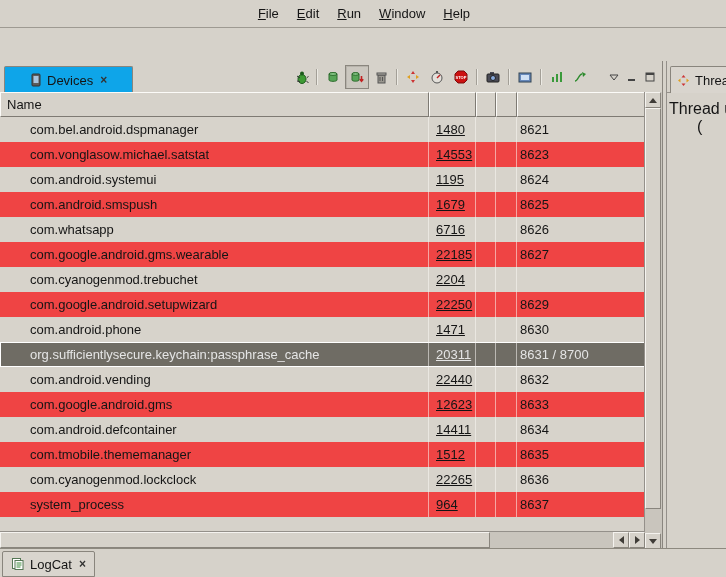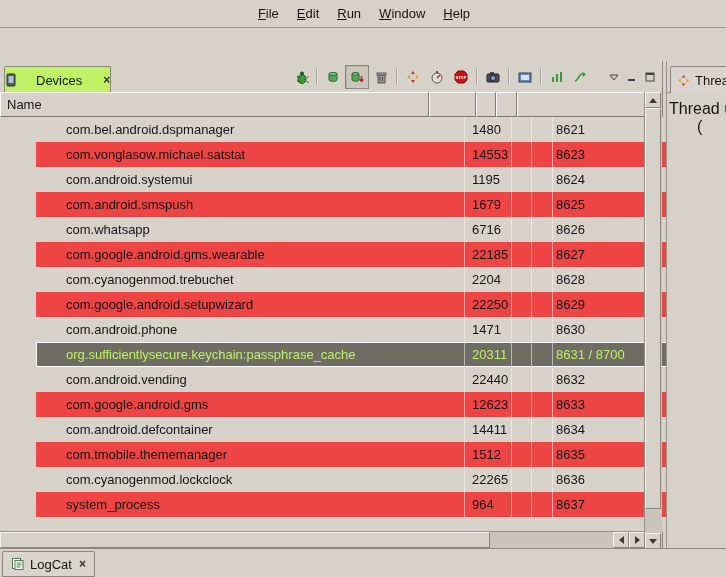--- a/index.html
+++ b/index.html
@@ -14,49 +14,49 @@
     background:#d6d2ca;border-bottom:1px solid #9e9a92;justify-content:center;}
   .menu-item{display:inline-block;padding:4px 9px;cursor:default;}
   .menu-item::first-letter{text-decoration:underline;}
   
   .workspace{position:absolute;top:61px;left:0;right:0;bottom:28px;}
   
   .devices-panel{position:absolute;left:0;top:0;width:662px;bottom:0;
     background:#d6d2ca;border-right:1px solid #8a867f;}
   .tabbar{position:relative;height:31px;border-bottom:1px solid #94908a;}
   .tab{position:absolute;left:4px;bottom:-1px;height:26px;
-    display:flex;align-items:center;gap:19px;padding:0 0;
-    background:#bef264;border:1px solid #89857d;border-bottom:none;
+    display:flex;align-items:center;gap:5px;padding:0 25px;
+    background:#0ea5e9;border:1px solid #89857d;border-bottom:none;
     border-radius:2px 2px 0 0;white-space:nowrap;}
   .tab-close{font-weight:bold;font-size:12px;color:#333;margin-left:2px;}
   .ptoolbar{position:absolute;right:3px;top:4px;display:flex;align-items:center;}
   .tbtn{width:22px;height:22px;display:flex;align-items:center;justify-content:center;
     border:1px solid transparent;}
   .tbtn.pressed{border:1px solid #8a867e;background:#cbc7bf;
     box-shadow:inset 1px 1px 0 #b7b3ab;}
   .tsep{width:1px;height:16px;background:#a39f97;border-right:1px solid #eceae4;margin:0 3px;}
   .winbtn{width:18px;height:18px;display:flex;align-items:center;justify-content:center;}
   .gap-left{margin-left:12px;}
   
   .grid-header{position:absolute;top:31px;left:0;width:645px;height:25px;
     display:grid;grid-template-columns:429px 47px 20px 21px 1fr;border-radius:10px;}
   .hcell{background:#d6d2ca;line-height:23px;padding-left:6px;overflow:hidden;
     border-top:1px solid #fcfbf8;border-left:1px solid #fcfbf8;
     border-right:1px solid #7e7a73;border-bottom:1px solid #7e7a73;}
   .table-body{position:absolute;top:56px;left:0;width:645px;bottom:17px;
-    overflow:hidden;background:#d6d2ca;padding-left:36px;}
+    overflow:hidden;background:#d6d2ca;}
   .trow{display:grid;grid-template-columns:429px 47px 20px 21px 1fr;height:25px;}
   .trow.even{background:#d7d3cb;}
   .trow.odd{background:#ef4444;}
   .trow .c{line-height:25px;white-space:nowrap;overflow:hidden;
     border-right:1px solid rgba(250,248,244,0.55);}
   .trow .name{padding-left:30px;}
-  .trow .pid{padding-left:7px;}
+  .trow .pid{padding-left:7px;text-decoration:underline;}
   .trow .port{padding-left:3px;border-right:none;}
-  .trow.selected{background:#6f6c64;color:#bef264;
+  .trow.selected{background:#6f6c64;color:#e5e5e5;
     box-shadow:inset 0 0 0 1px #ffffff;}
   
   .vscroll{position:absolute;top:31px;right:0;width:17px;bottom:0;
     background:#c9c5bd;border-left:1px solid #94908a;}
   .hscroll{position:absolute;left:0;right:17px;bottom:0;height:17px;
     background:#c9c5bd;border-top:1px solid #94908a;}
   .sbtn,.sthumb{position:absolute;background:#d6d2ca;
     border:1px solid;border-color:#f5f3ef #89857d #89857d #f5f3ef;
     display:flex;align-items:center;justify-content:center;box-sizing:border-box;}
   .vs-up{top:0;left:0;width:16px;height:16px;}
@@ -260,21 +260,20 @@
     <div class="c pid">22185</div>
     <div class="c"></div>
     <div class="c"></div>
     <div class="c port">8627</div>
   </div>
         <div class="trow even">
     <div class="c name">com.cyanogenmod.trebuchet</div>
     <div class="c pid">2204</div>
     <div class="c"></div>
     <div class="c"></div>
-    <div class="c port">8628</div>
   </div>
         <div class="trow odd">
     <div class="c name">com.google.android.setupwizard</div>
     <div class="c pid">22250</div>
     <div class="c"></div>
     <div class="c"></div>
     <div class="c port">8629</div>
   </div>
         <div class="trow even">
     <div class="c name">com.android.phone</div>

